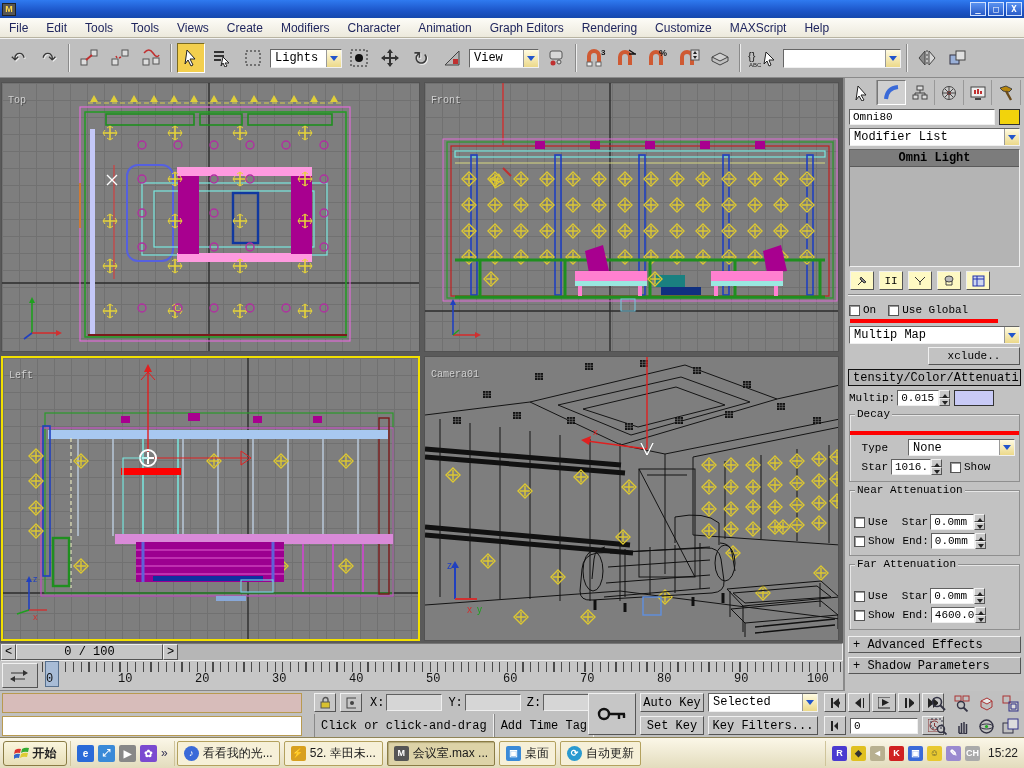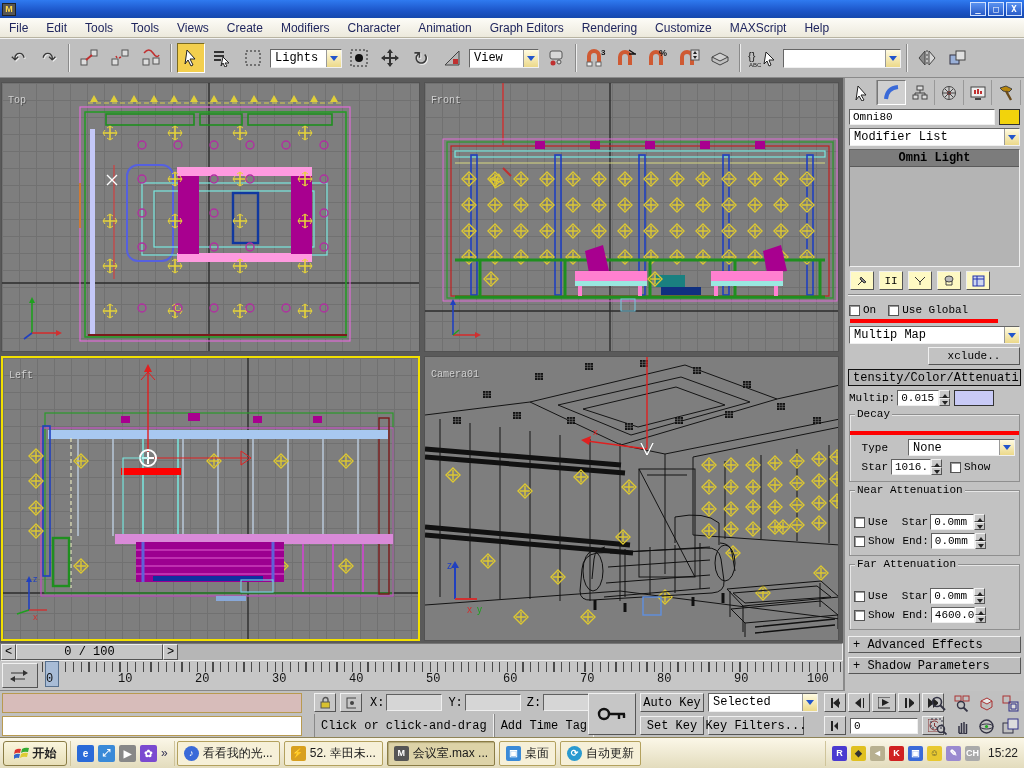--- a/index.html
+++ b/index.html
@@ -994,21 +994,21 @@
             <path d="M11 0h2v10h-2z" fill="#222"></path>
             <path d="M0 0l6 5-6 5zM5 0l6 5-6 5z" fill="#222"></path>
           </svg>
         </span>
     </div>
     <div class="srow r2">
       <span class="listener white"></span>
       <span class="prompt-cell" style="margin-left:12px">Click or click-and-drag</span>
       <span class="prompt-cell">Add Time Tag</span>
       <span class="sbtn" style="position:absolute;left:640px;width:64px">Set Key</span>
-      <span class="sbtn" style="position:absolute;left:708px;width:96px">Key Filters...</span>
+      <span class="sbtn" style="position:absolute;left:708px;width:110px">Key Filters...</span>
       <span class="sbtn" style="position:absolute;left:824px;width:22px">
           <svg width="14" height="10">
             <path d="M1 0h2v10H1zM11 0h2v10h-2z" fill="#222"></path>
             <path d="M8 1L4 5l4 4z" fill="#222"></path>
           </svg>
         </span>
       <span class="field" style="position:absolute;left:850px;width:68px">0</span>
       <span class="sbtn" style="position:absolute;left:922px;width:22px">
           <svg width="13" height="13">
             <rect x="0" y="0" width="13" height="13" fill="none" stroke="#833"></rect>

